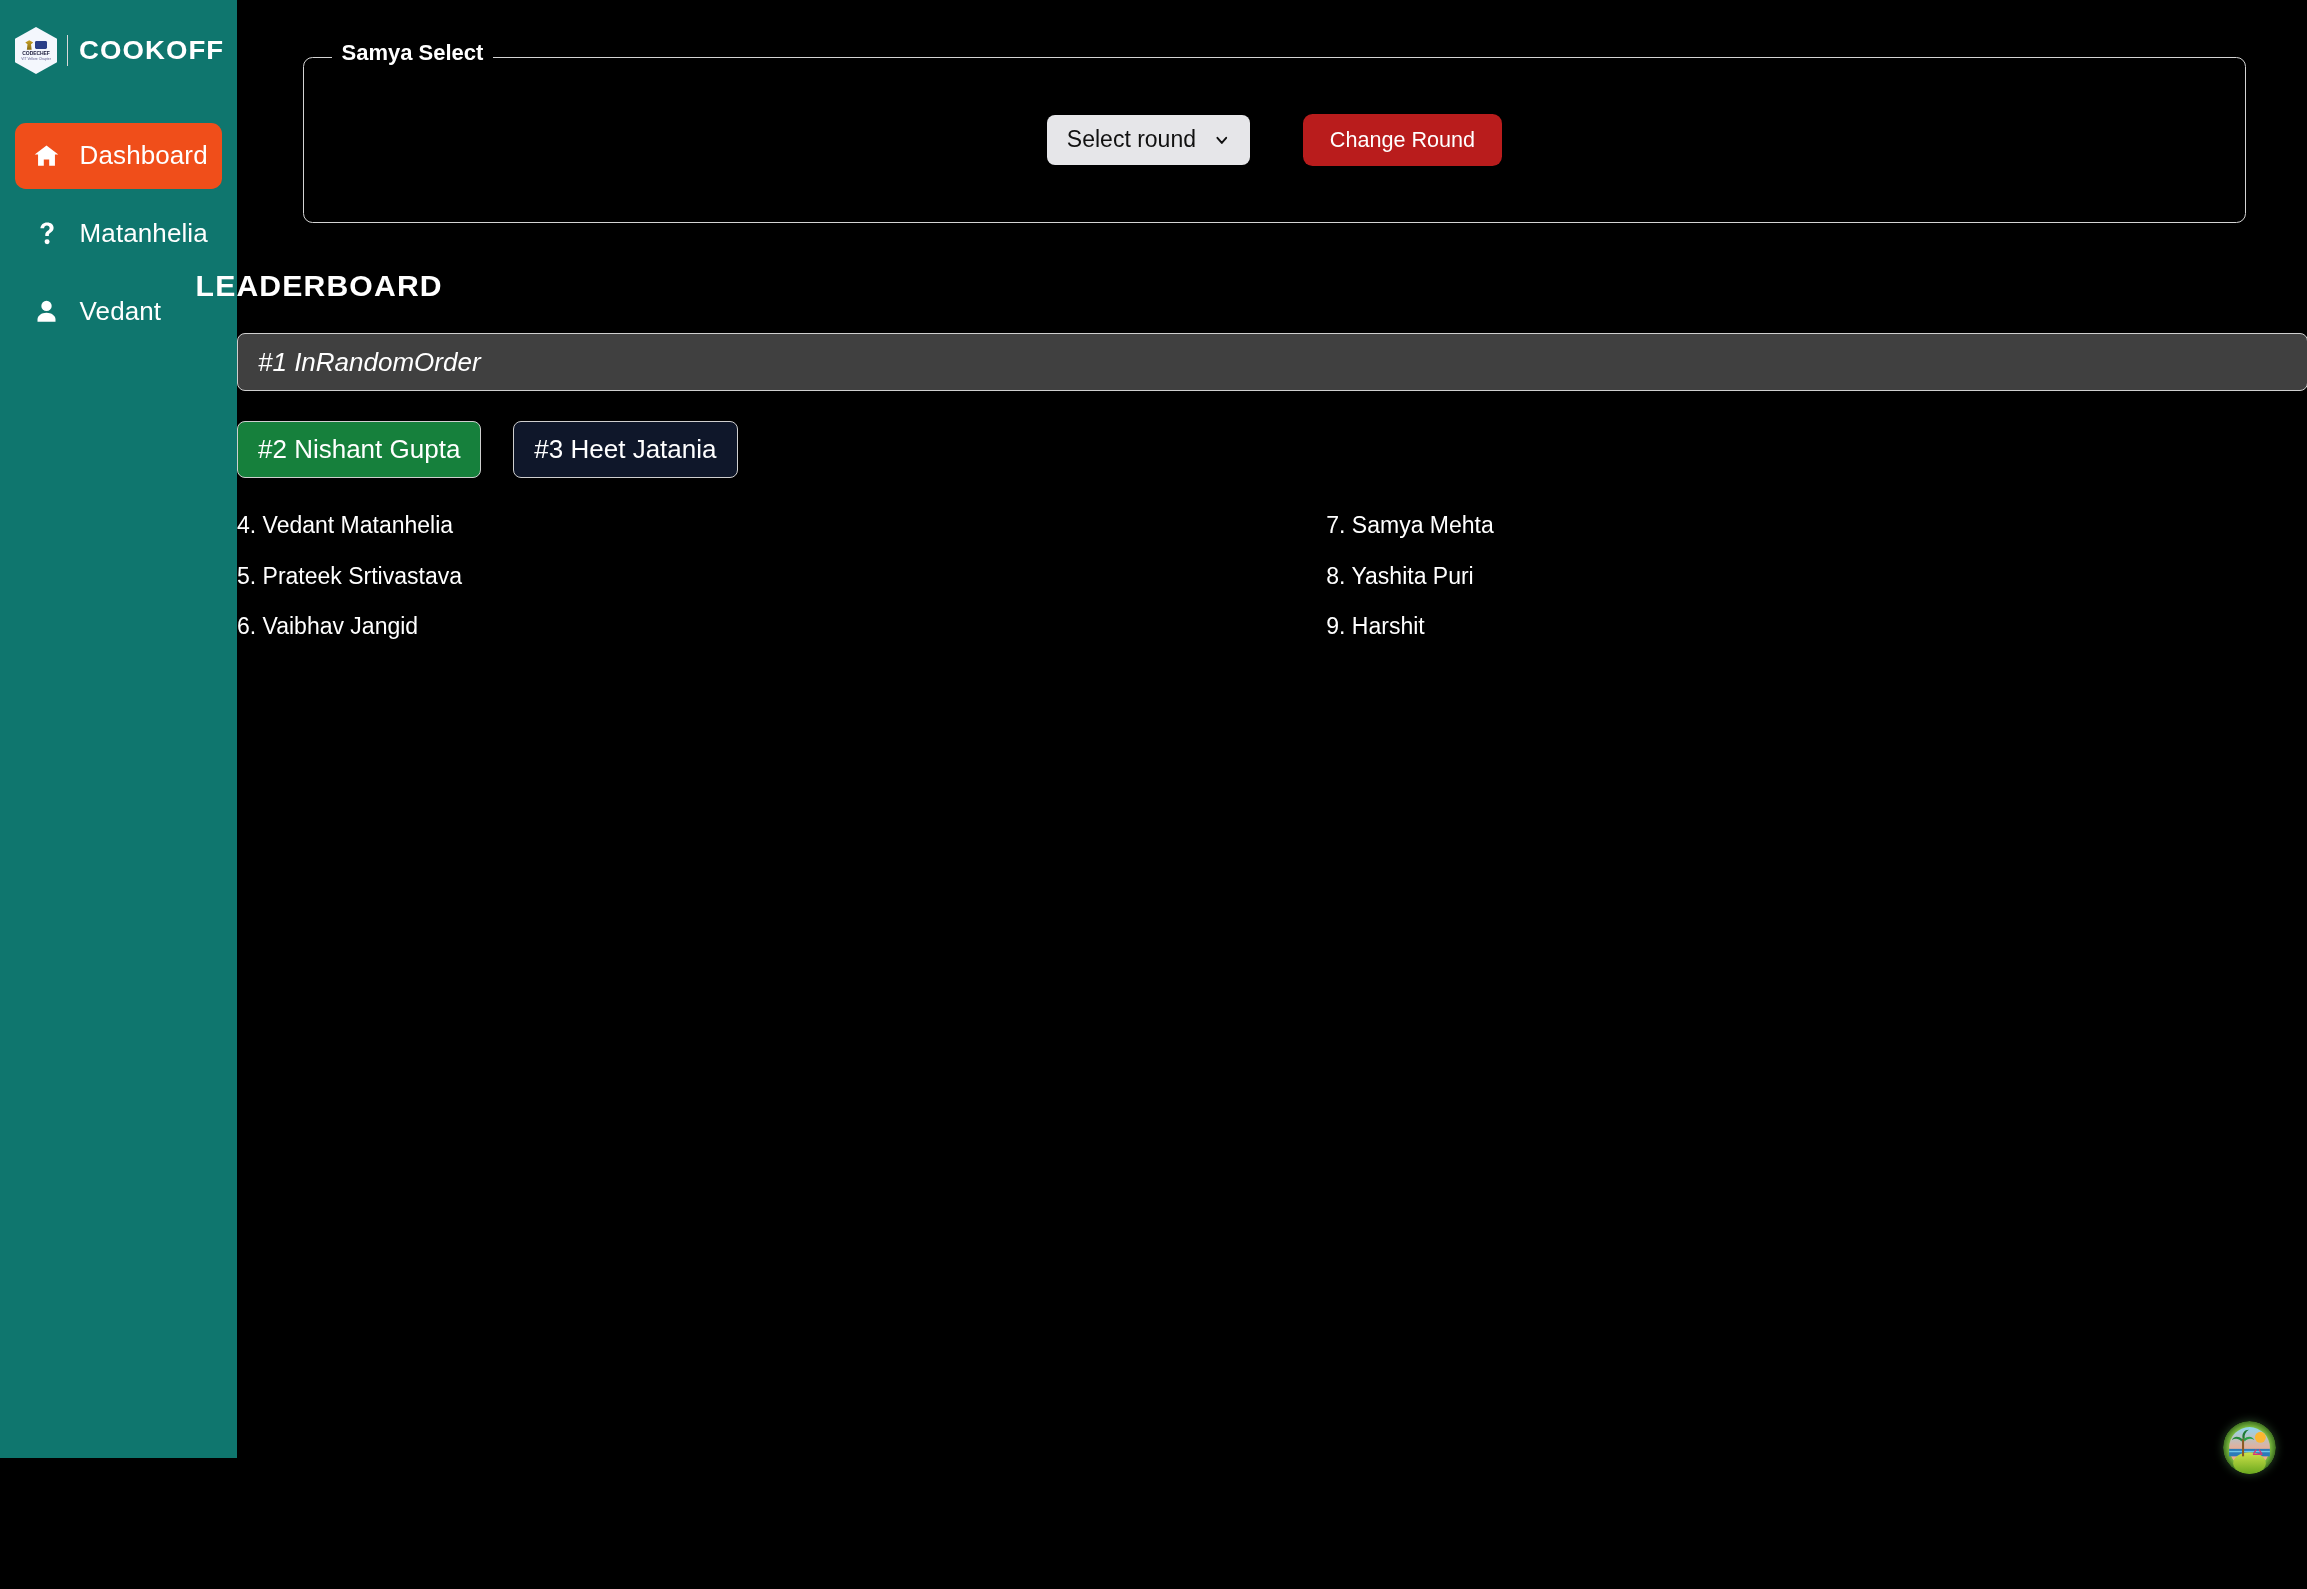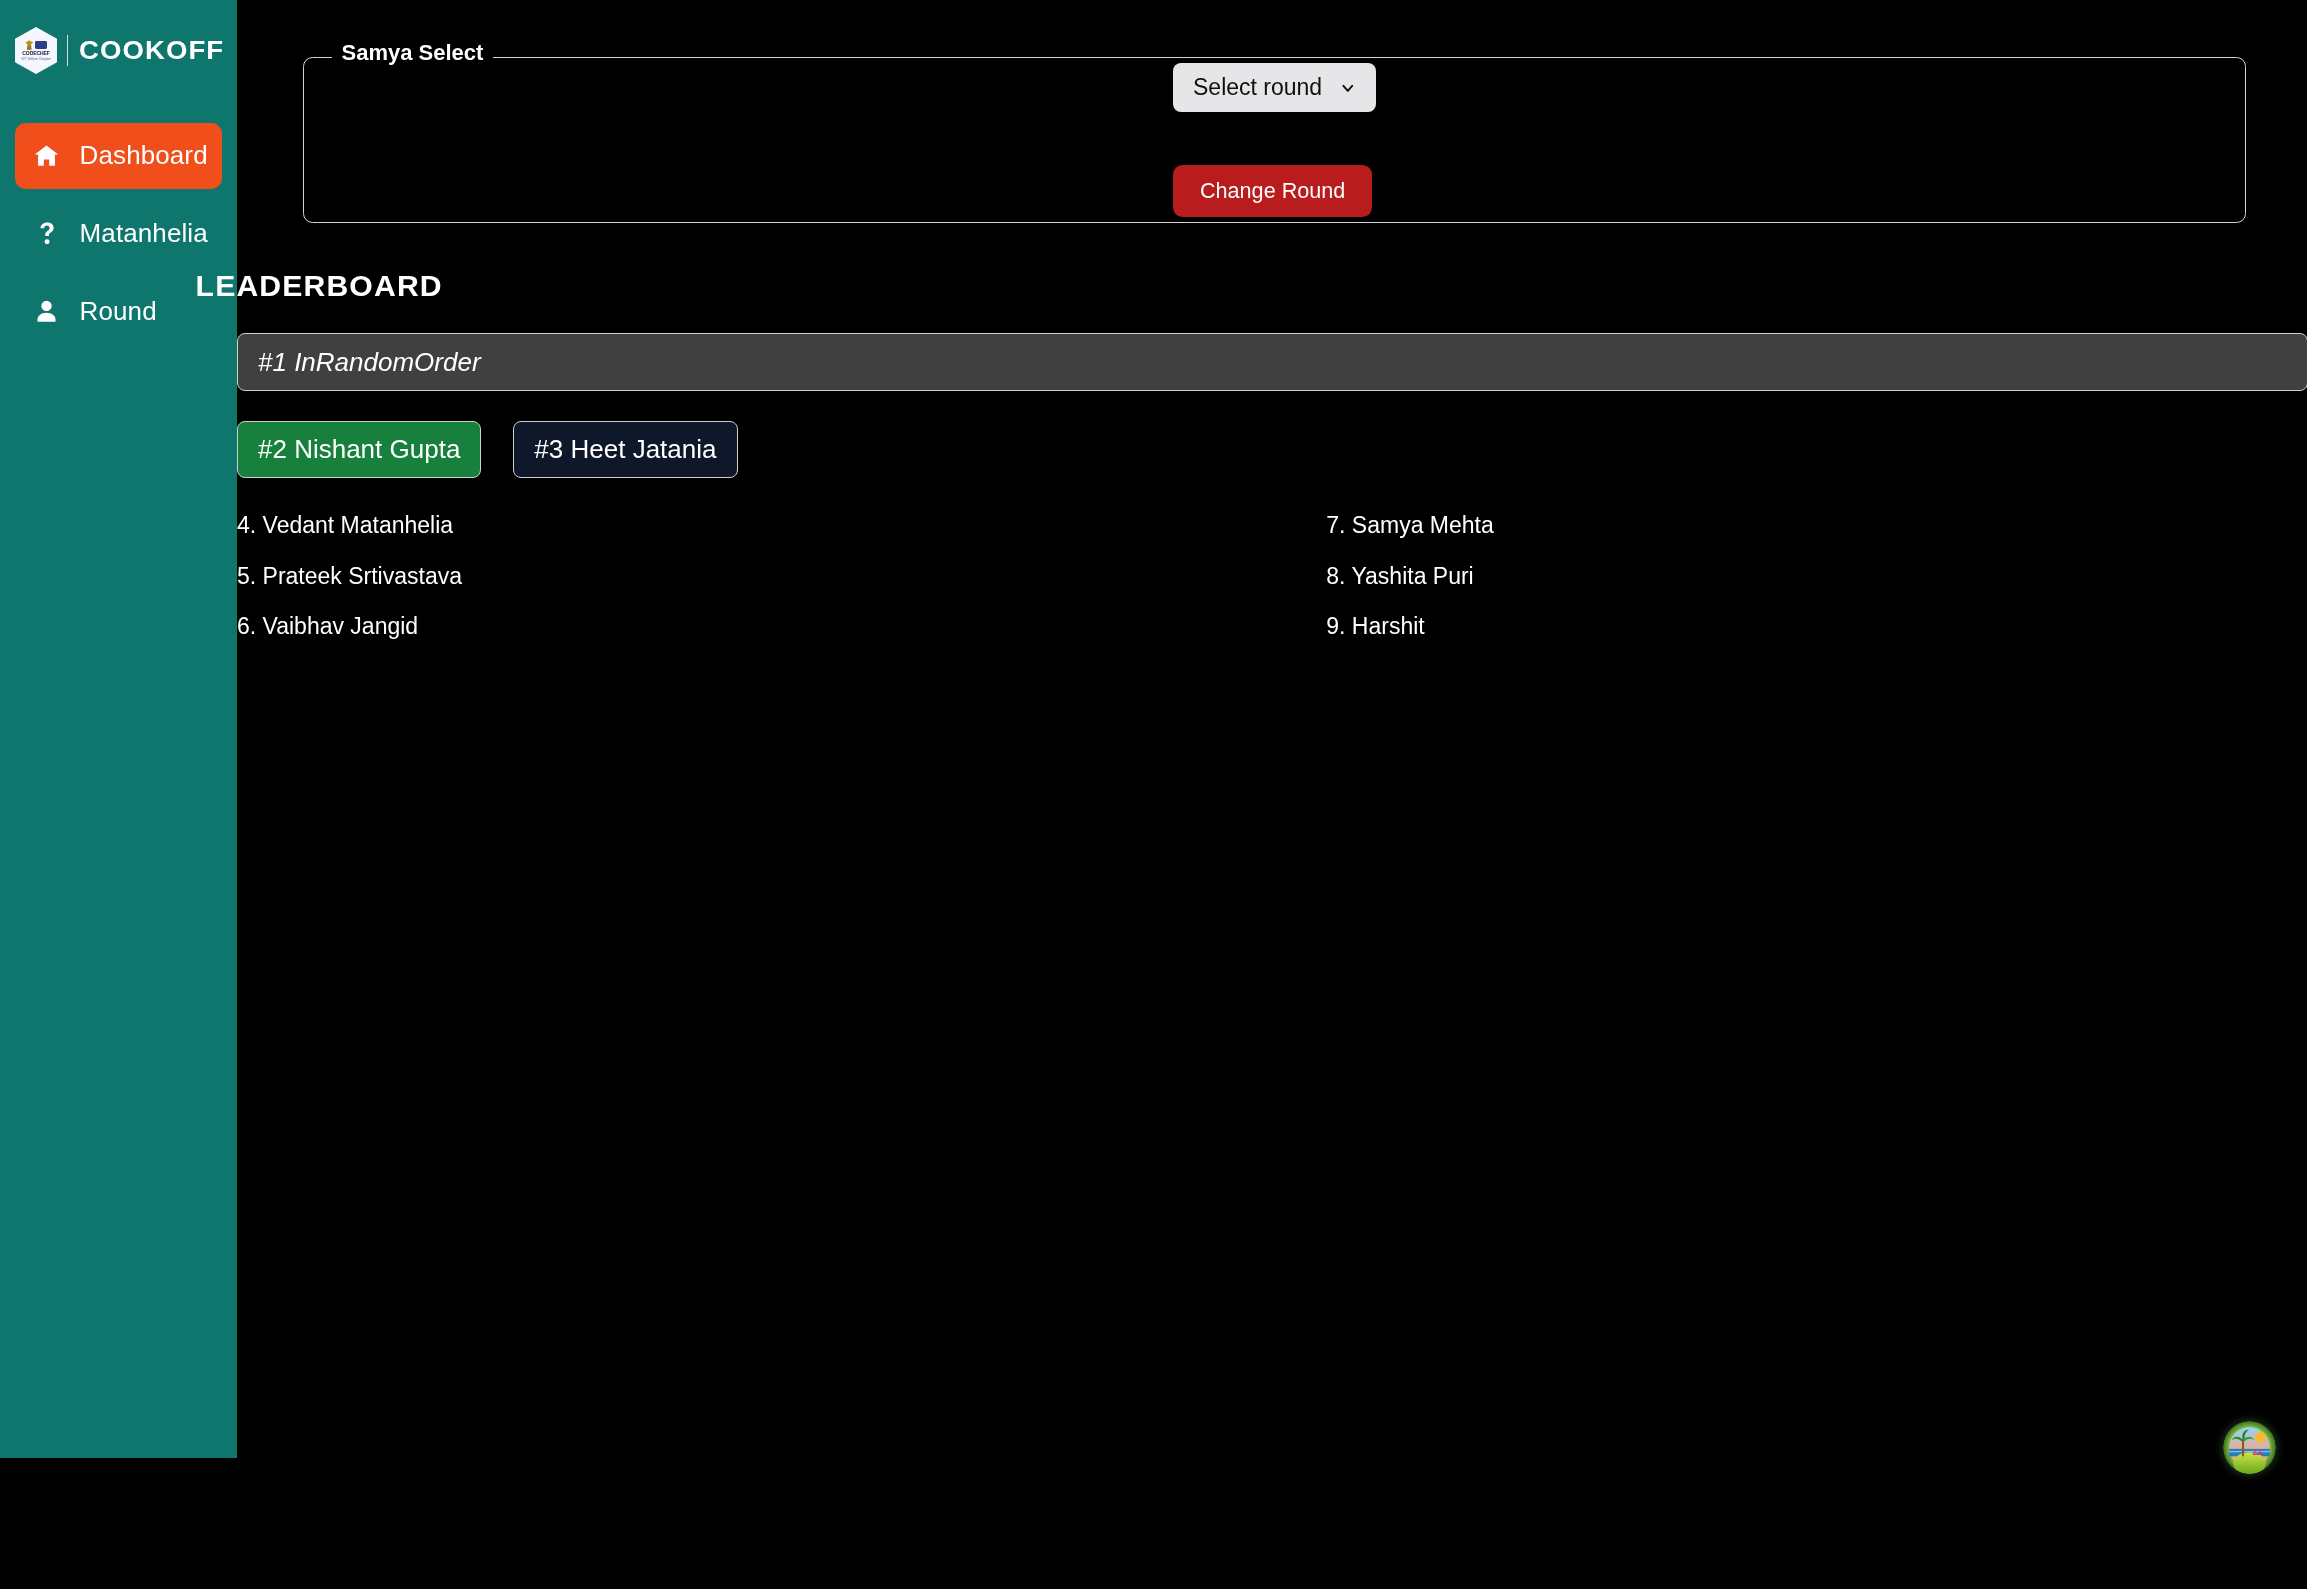--- a/index.html
+++ b/index.html
@@ -163,23 +163,22 @@
     background: #000000;
     padding: 0 9.5px;
     color: #ffffff;
     font-size: 22px;
     font-weight: bold;
     white-space: nowrap;
   }
 
   .round-controls {
     display: flex;
-    align-items: flex-start;
+    align-items: center;
     gap: 53px;
-    flex-direction: column;
   }
 
   .round-select {
     appearance: none;
     -webkit-appearance: none;
     background: #e6e6e9;
     border: none;
     border-radius: 8px;
     color: #111111;
     font-family: "Liberation Sans", sans-serif;
@@ -321,21 +320,21 @@
         <span class="nav-label">Matanhelia</span>
       </div>
 
       <div class="nav-item">
         <span class="nav-icon">
           <svg width="27" height="27" viewBox="0 0 24 24" fill="currentColor">
             <circle cx="12" cy="7" r="4.6"></circle>
             <path d="M12 13.2c-4.4 0-8 2.6-8 5.8V21h16v-2c0-3.2-3.6-5.8-8-5.8z"></path>
           </svg>
         </span>
-        <span class="nav-label">Round</span>
+        <span class="nav-label">Vedant</span>
       </div>
 
     </div>
   </div>
 
   <div id="main">
 
     <fieldset class="round-fieldset">
 
       <div class="round-legend">Samya Select</div>

